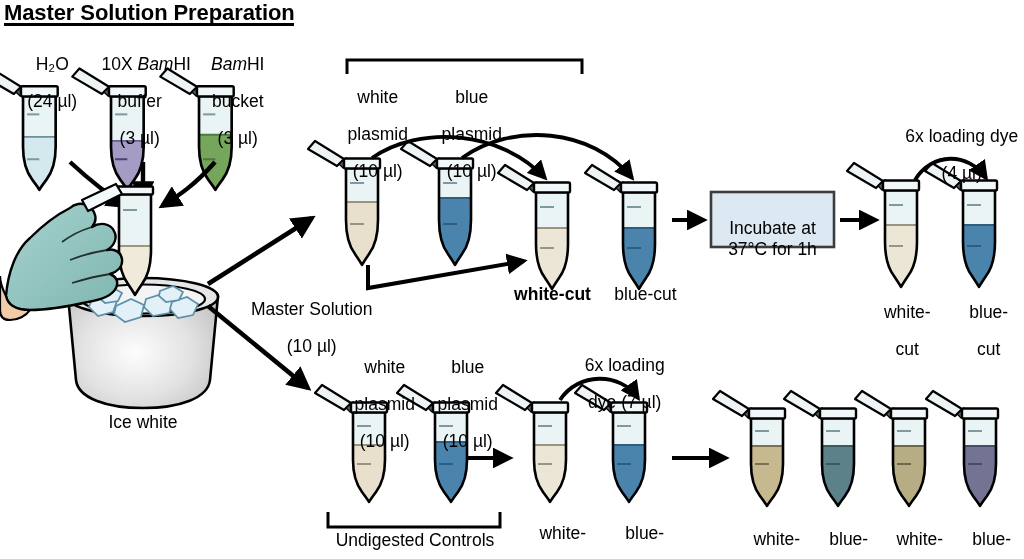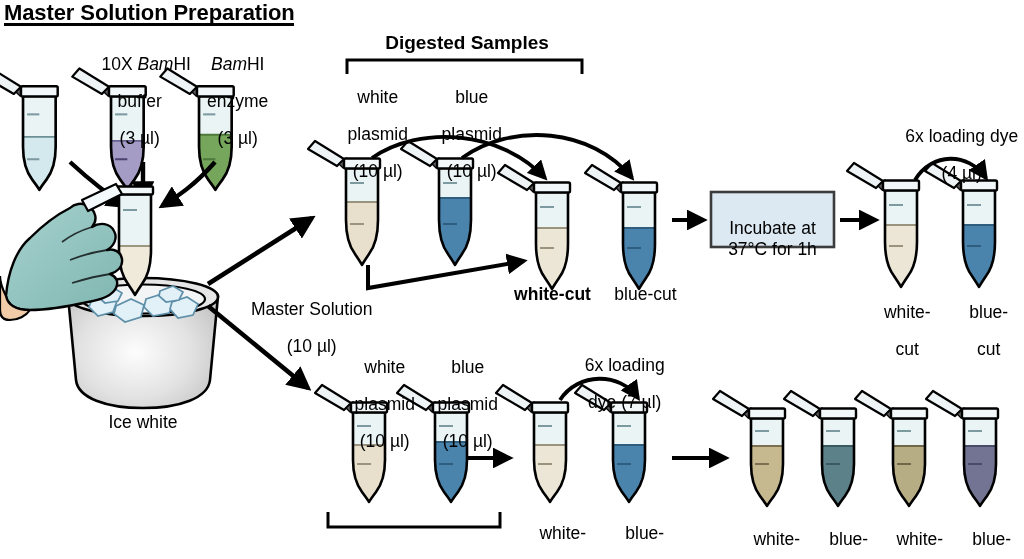--- a/index.html
+++ b/index.html
@@ -447,39 +447,42 @@
       <path d="M 1 0 L 33 0 L 33 46 Q 33 66 24 78 Q 18 86 17 88 Q 16 86 10 78 Q 1 66 1 46 Z" fill="none" stroke="#000" stroke-width="2.6" stroke-linejoin="round"></path>
       <rect x="-1" y="-9.5" width="36" height="10" rx="1.5" fill="#f2f8f9" stroke="#000" stroke-width="2.4"></rect>
       <line x1="5" y1="13" x2="19" y2="13" stroke="#7d9aa0" stroke-width="2"></line>
       <line x1="5" y1="46" x2="19" y2="46" stroke="#4a4b66" stroke-width="2"></line>
     </g>
   </svg>
 
   <div class="title" style="left:4px;top:0px;">Master Solution Preparation</div>
   <div class="ruleline" style="left:4px;top:23px;width:290px;height:2.6px;"></div>
 
+  <div class="lbl sz17" style="left:0px;top:36px;width:85px;">
+    <span>H₂O</span><br>
+    <span>(24 µl)</span>
+  </div>
   <div class="lbl sz17" style="left:82px;top:36px;width:96px;">
     <span>10X <span class="ital">Bam</span>HI</span><br>
     <span>buffer</span><br>
     <span>(3 µl)</span>
   </div>
   <div class="lbl sz17" style="left:180px;top:36px;width:96px;">
     <span><span class="ital">Bam</span>HI</span><br>
-    <span>enzyme</span><br>
+    <span>bucket</span><br>
     <span>(3 µl)</span>
   </div>
 
   <div class="lbl sz17" style="left:78px;top:413px;width:130px;">Ice white</div>
 
   <div class="lbl sz17" style="left:222px;top:281px;width:160px;">
     <span>Master Solution</span><br>
     <span>(10 µl)</span>
   </div>
 
-  <div class="lbl sz17 bold" style="left:372px;top:33px;width:190px;font-size:19px;">Digested Samples</div>
 
   <div class="lbl sz17" style="left:318px;top:69px;width:100px;">
     <span>white</span><br>
     <span>plasmid</span><br>
     <span>(10 µl)</span>
   </div>
   <div class="lbl sz17" style="left:412px;top:69px;width:100px;">
     <span>blue</span><br>
     <span>plasmid</span><br>
     <span>(10 µl)</span>
@@ -513,20 +516,21 @@
     <span>white</span><br>
     <span>plasmid</span><br>
     <span>(10 µl)</span>
   </div>
   <div class="lbl sz17" style="left:408px;top:339px;width:100px;">
     <span>blue</span><br>
     <span>plasmid</span><br>
     <span>(10 µl)</span>
   </div>
 
+  <div class="lbl sz17" style="left:312px;top:531px;width:206px;">Undigested Controls</div>
 
   <div class="lbl sz17" style="left:545px;top:337px;width:140px;">
     <span>6x loading</span><br>
     <span>dye (7 µl)</span>
   </div>
 
   <div class="lbl sz17" style="left:503px;top:505px;width:100px;">
     <span>white-</span><br>
     
   </div>

